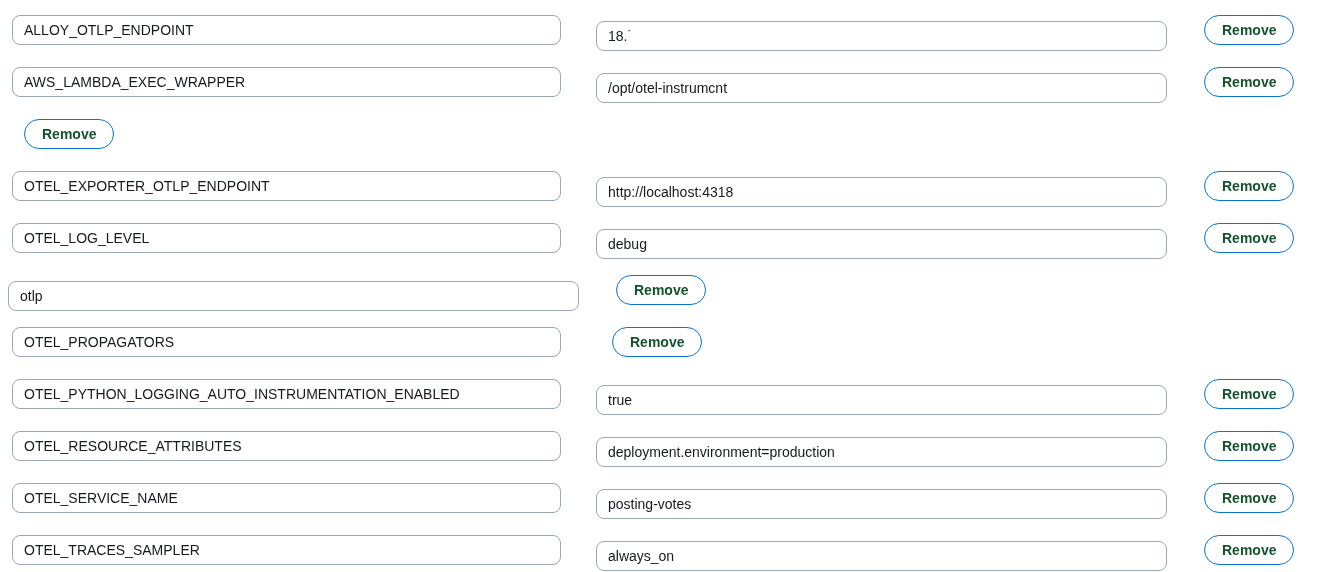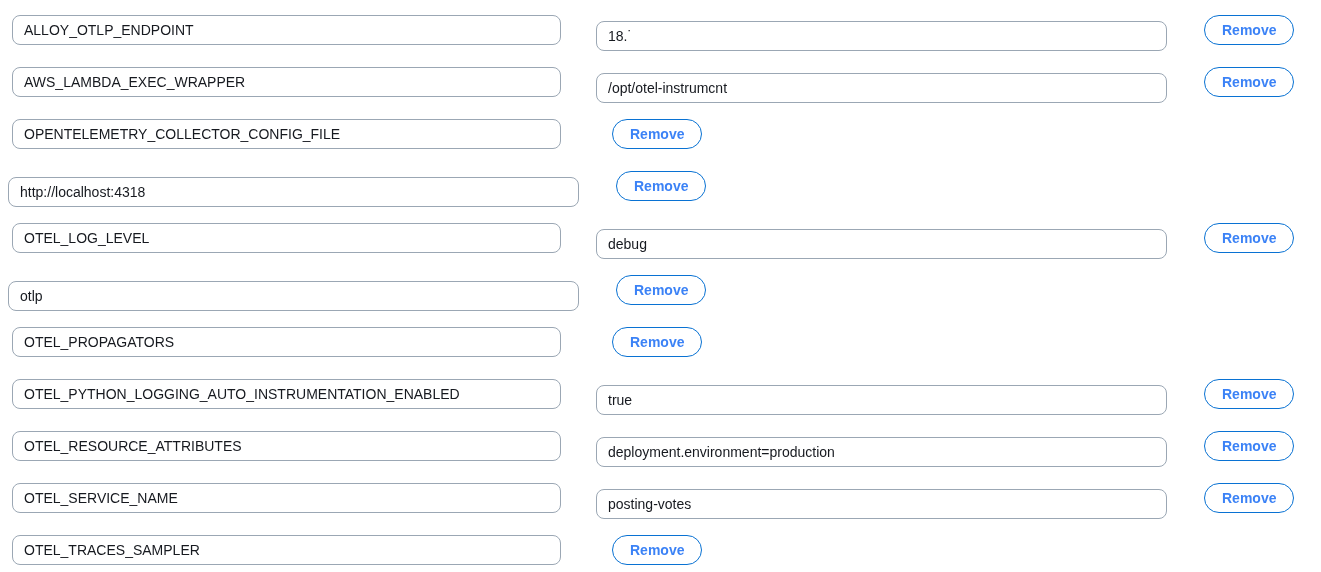--- a/index.html
+++ b/index.html
@@ -69,21 +69,21 @@
   }
   .remove-btn {
     display: inline-block;
     box-sizing: border-box;
     height: 30px;
     line-height: 28px;
     padding: 0 17px;
     border: 1px solid #0972d3;
     border-radius: 16px;
     background: #ffffff;
-    color: #3b82f6;
+    color: #14532d;
     font-family: "Liberation Sans", sans-serif;
     font-size: 14px;
     font-weight: bold;
     cursor: pointer;
     white-space: nowrap;
   }
 </style>
 </head>
 <body>
 
@@ -106,29 +106,29 @@
     </div>
     <div class="value-cell">
       <input class="field" type="text" value="/opt/otel-instrumcnt" style="">
     </div>
     <div class="action-cell">
       <button class="remove-btn" type="button">Remove</button>
     </div>
   </div>
 
   <div class="env-row">
-    <div class="key-cell">
-      <input class="field" type="text" value="OPENTELEMETRY_COLLECTOR_CONFIG_FILE" style="">
-    </div>
-    <div class="action-cell">
-      <button class="remove-btn" type="button">Remove</button>
-    </div>
-  </div>
-
-  <div class="env-row">
+    <div class="action-cell">
+      <button class="remove-btn" type="button">Remove</button>
+    </div>
+  </div>
+
+  <div class="env-row">
+    <div class="key-cell">
+      <input class="field" type="text" value="OTEL_EXPORTER_OTLP_ENDPOINT" style="">
+    </div>
     <div class="value-cell">
       <input class="field" type="text" value="http://localhost:4318" style="">
     </div>
     <div class="action-cell">
       <button class="remove-btn" type="button">Remove</button>
     </div>
   </div>
 
   <div class="env-row">
     <div class="key-cell">
@@ -193,17 +193,20 @@
     </div>
     <div class="action-cell">
       <button class="remove-btn" type="button">Remove</button>
     </div>
   </div>
 
   <div class="env-row">
     <div class="key-cell">
       <input class="field" type="text" value="OTEL_TRACES_SAMPLER" style="">
     </div>
+    <div class="value-cell">
+      <input class="field" type="text" value="always_on" style="">
+    </div>
     <div class="action-cell">
       <button class="remove-btn" type="button">Remove</button>
     </div>
   </div>
 </div>
 
 </body></html>

